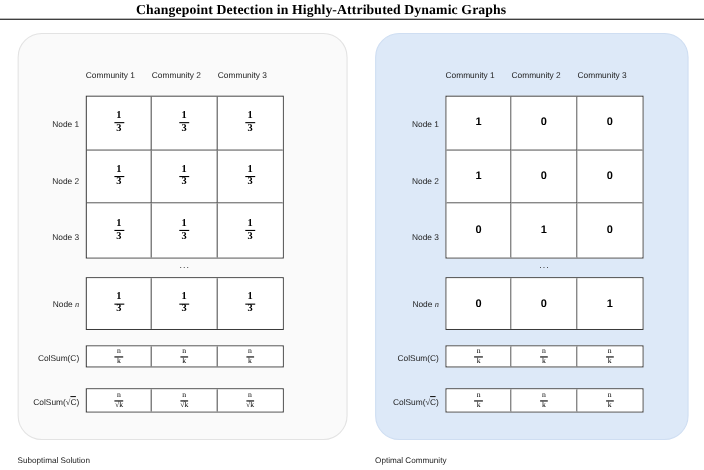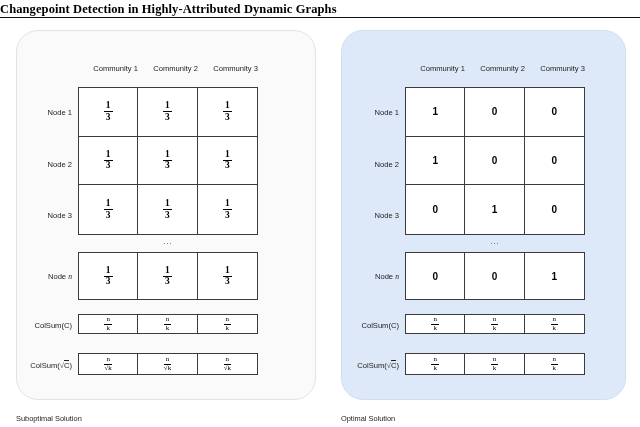--- a/index.html
+++ b/index.html
@@ -15,21 +15,21 @@
     font-family: "Liberation Sans", sans-serif;
     color: #000;
   }
 
   
   .paper-title {
     position: absolute;
     top: 2px;
     left: 0;
     width: 584px;
-    text-align: left;
+    text-align: center;
     font-family: "Liberation Serif", serif;
     font-weight: bold;
     font-size: 12.5px;
     letter-spacing: 0.1px;
     color: #000;
   }
   .title-rule {
     position: absolute;
     top: 17px;
     left: 0;
@@ -61,21 +61,21 @@
   }
 
   
   .col-headers {
     position: absolute;
     display: flex;
   }
   .col-head {
     font-size: 7.6px;
     color: #1c1c1c;
-    text-align: right;
+    text-align: left;
   }
 
   
   .row-label {
     position: absolute;
     font-size: 7.6px;
     color: #1c1c1c;
     text-align: right;
     white-space: nowrap;
   }
@@ -414,13 +414,13 @@
       </span>
   </div>
   <div class="cell last-col last-row">
     <span class="frac small">
         <span class="num">n</span>
         <span class="den">k</span>
       </span>
   </div>
 </div>
 
-<div class="caption" style="left:341px; top:414px; width:283px;">Optimal Solution</div>
+<div class="caption" style="left:341px; top:414px; width:283px;">Optimal Community</div>
 
 </body></html>

